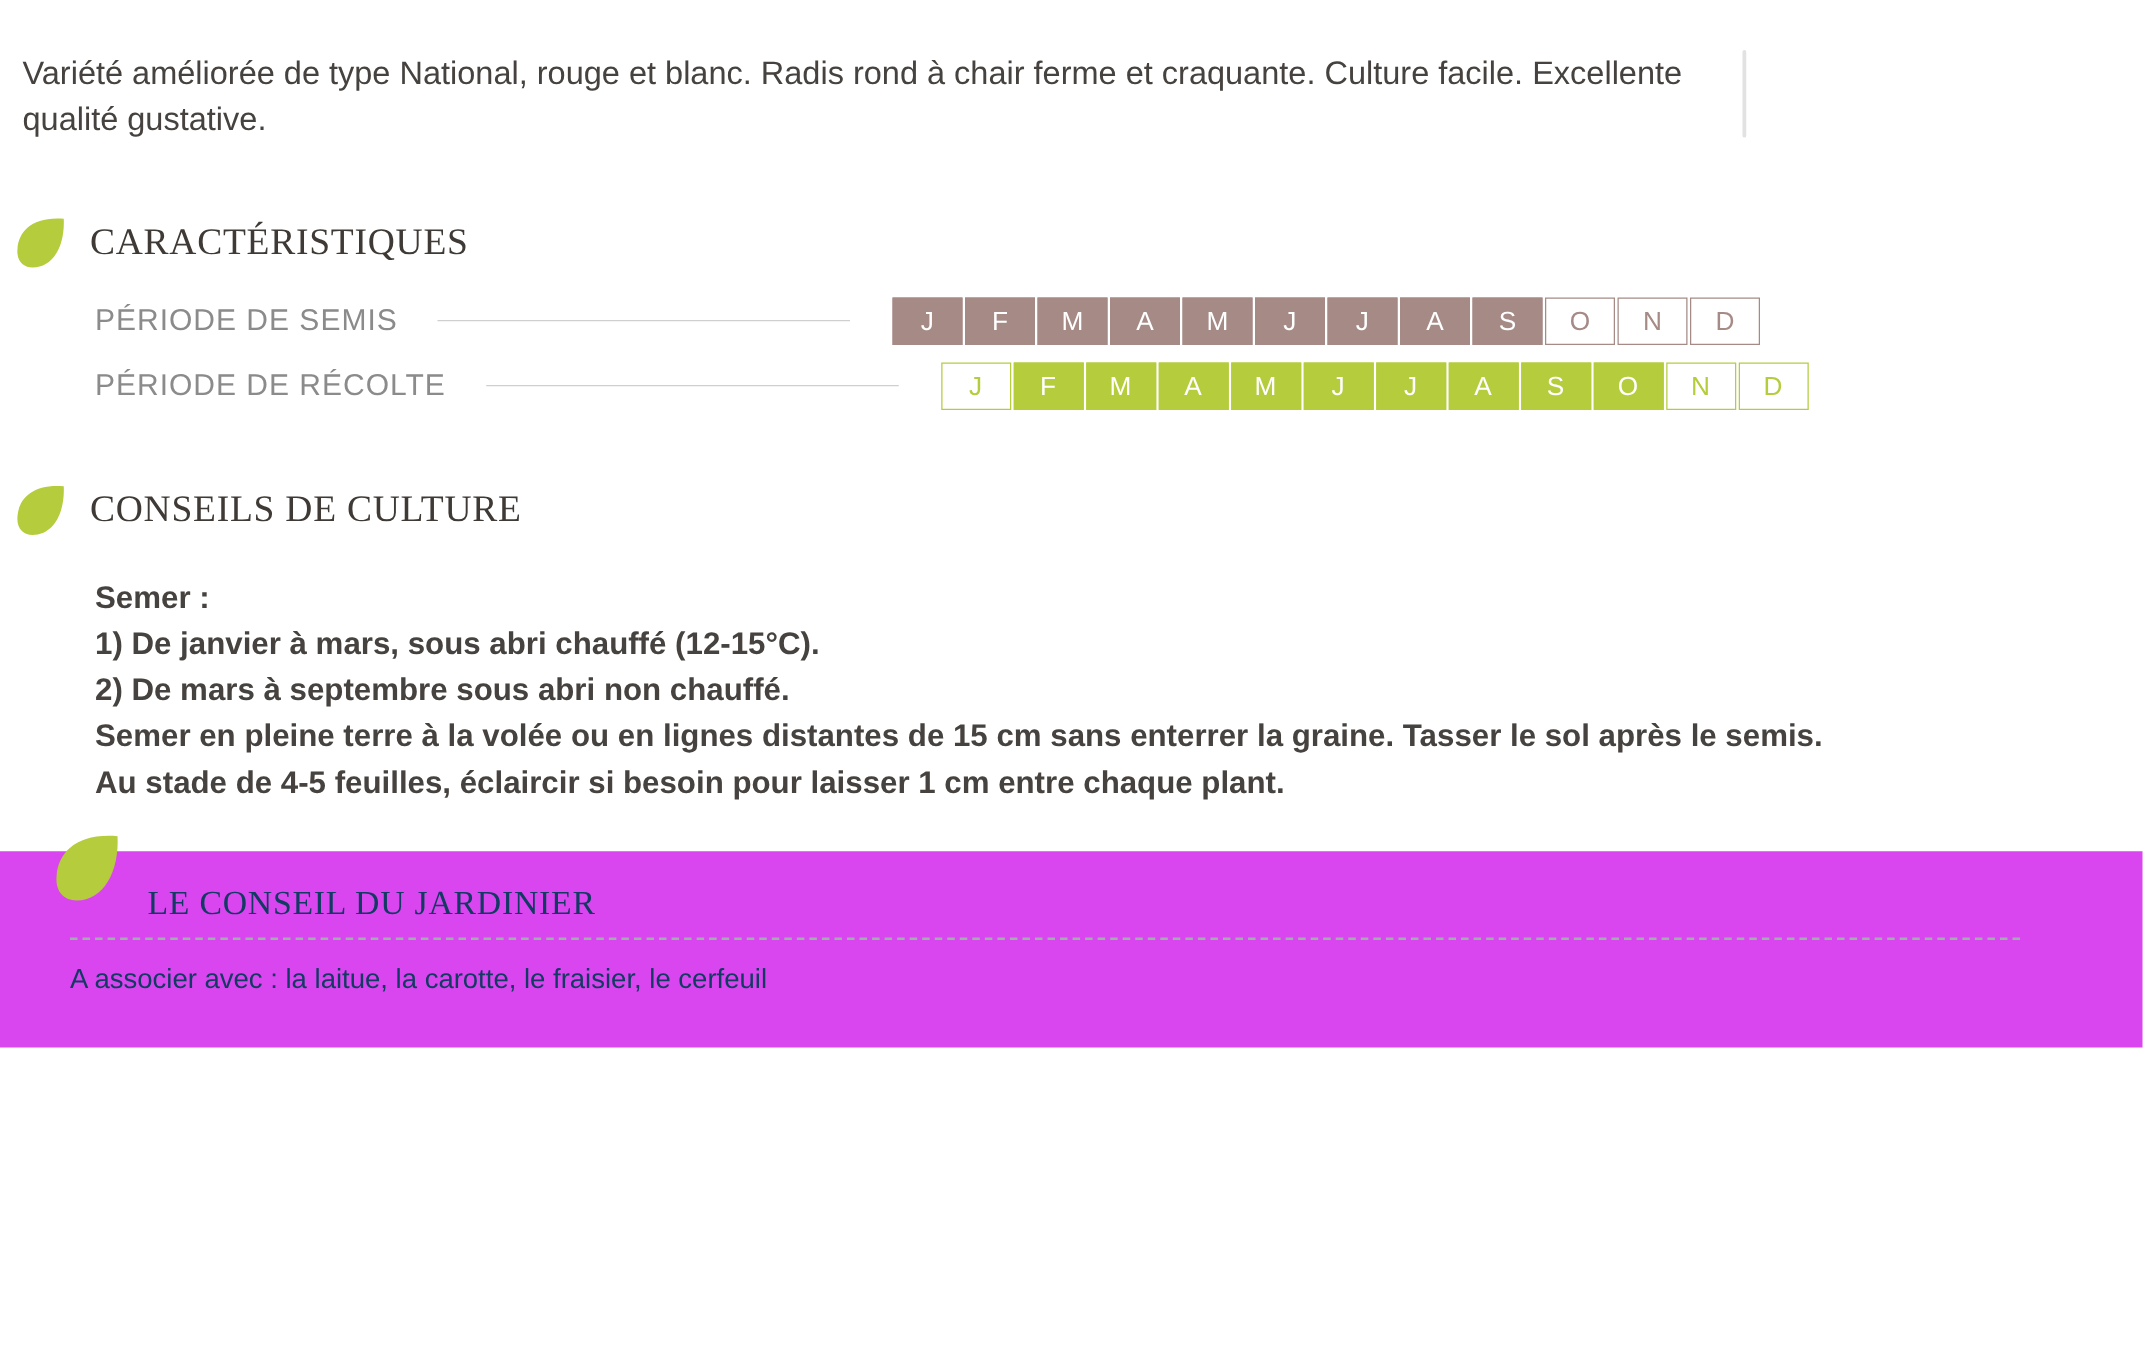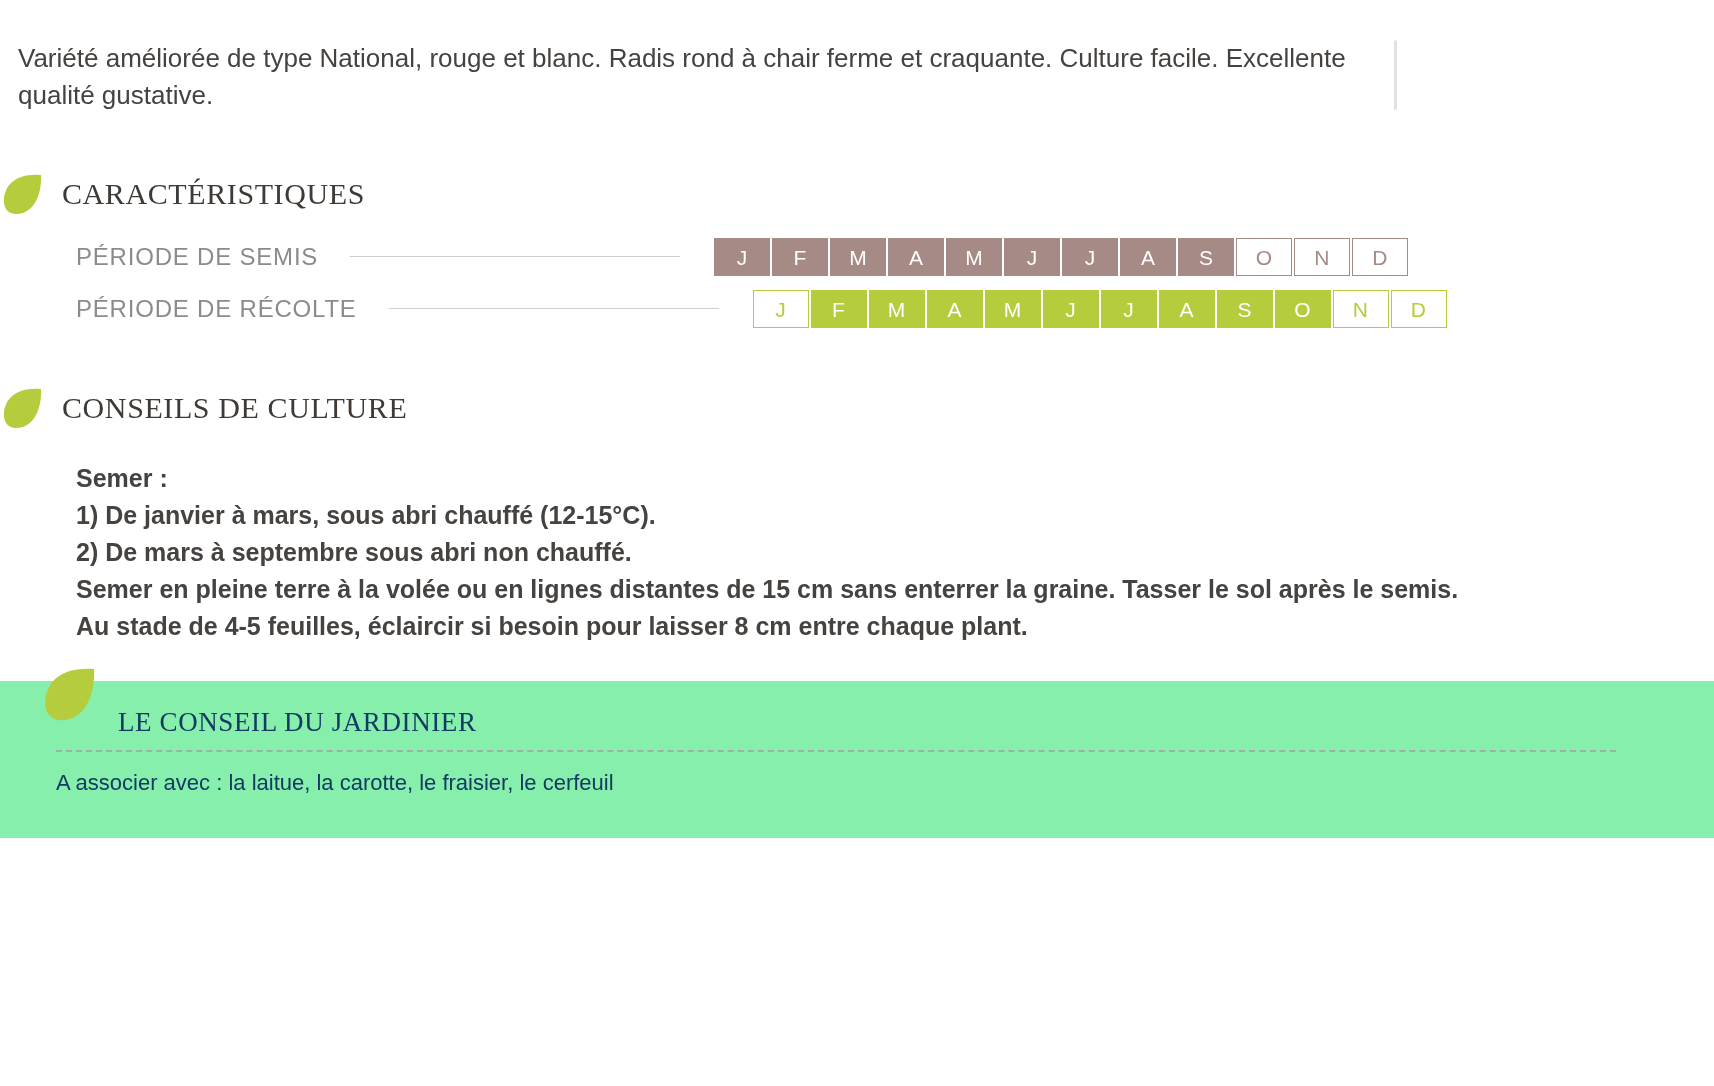--- a/index.html
+++ b/index.html
@@ -54,20 +54,21 @@
     line-height: 1.25;
     text-align: center;
     width: 96px;
   }
 
   
   .section-head {
     display: flex;
     align-items: center;
     margin-top: 58px;
+    padding-left: 10px;
   }
   .leaf {
     width: 44px;
     height: 44px;
     position: relative;
     flex: 0 0 44px;
     margin-right: 18px;
   }
   .leaf svg { display: block; }
   .section-title {
@@ -142,21 +143,21 @@
     padding-left: 76px;
     font-size: 25px;
     line-height: 1.48;
     color: #46423f;
   }
   .advice div { white-space: nowrap; font-weight: bold; }
 
   
   .tip-panel {
     margin-top: 36px;
-    background: #86efac;
+    background: #d946ef;
     padding: 26px 40px 42px 56px;
     position: relative;
     width: 1714px;
     box-sizing: border-box;
   }
   .tip-leaf {
     position: absolute;
     left: 40px;
     top: -16px;
     width: 58px;
@@ -255,21 +256,21 @@
       </svg>
     </span>
     <span class="section-title">CONSEILS DE CULTURE</span>
   </div>
 
   <div class="advice">
     <div>Semer :</div>
     <div>1) De janvier à mars, sous abri chauffé (12-15°C).</div>
     <div>2) De mars à septembre sous abri non chauffé.</div>
     <div>Semer en pleine terre à la volée ou en lignes distantes de 15 cm sans enterrer la graine. Tasser le sol après le semis.</div>
-    <div>Au stade de 4-5 feuilles, éclaircir si besoin pour laisser 8 cm entre chaque plant.</div>
+    <div>Au stade de 4-5 feuilles, éclaircir si besoin pour laisser 1 cm entre chaque plant.</div>
   </div>
 
   <div class="tip-panel">
     <span class="tip-leaf">
       <svg width="58" height="58" viewBox="0 0 44 44">
         <path d="M41 3 C16 1 5 13 4 27 C3 37 9 42 16 42 C33 42 42 24 41 3 Z" fill="#b5cc3c"></path>
       </svg>
     </span>
     <div class="tip-title">LE CONSEIL DU JARDINIER</div>
     <div class="tip-divider"></div>

